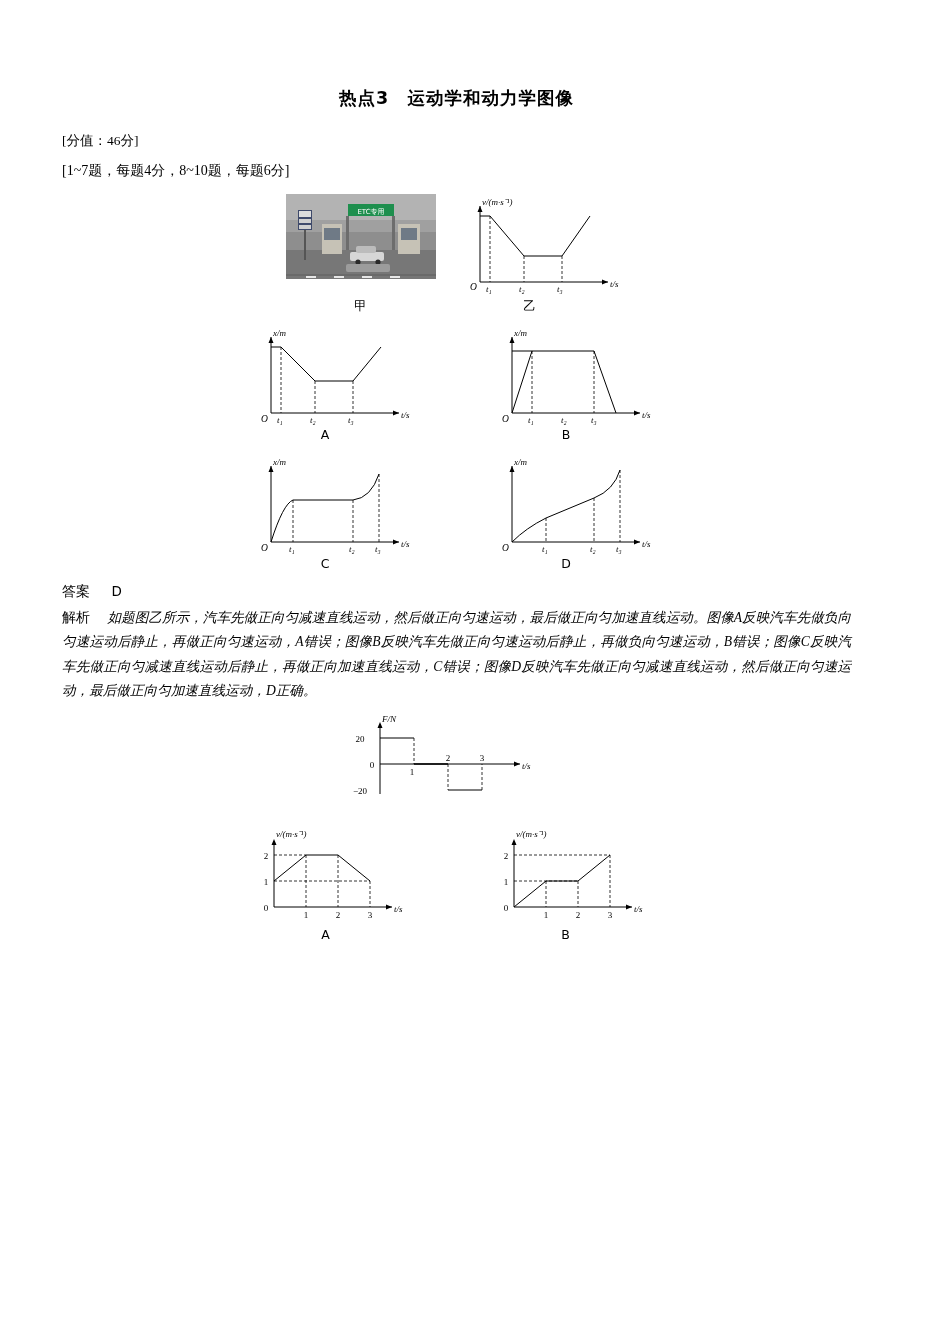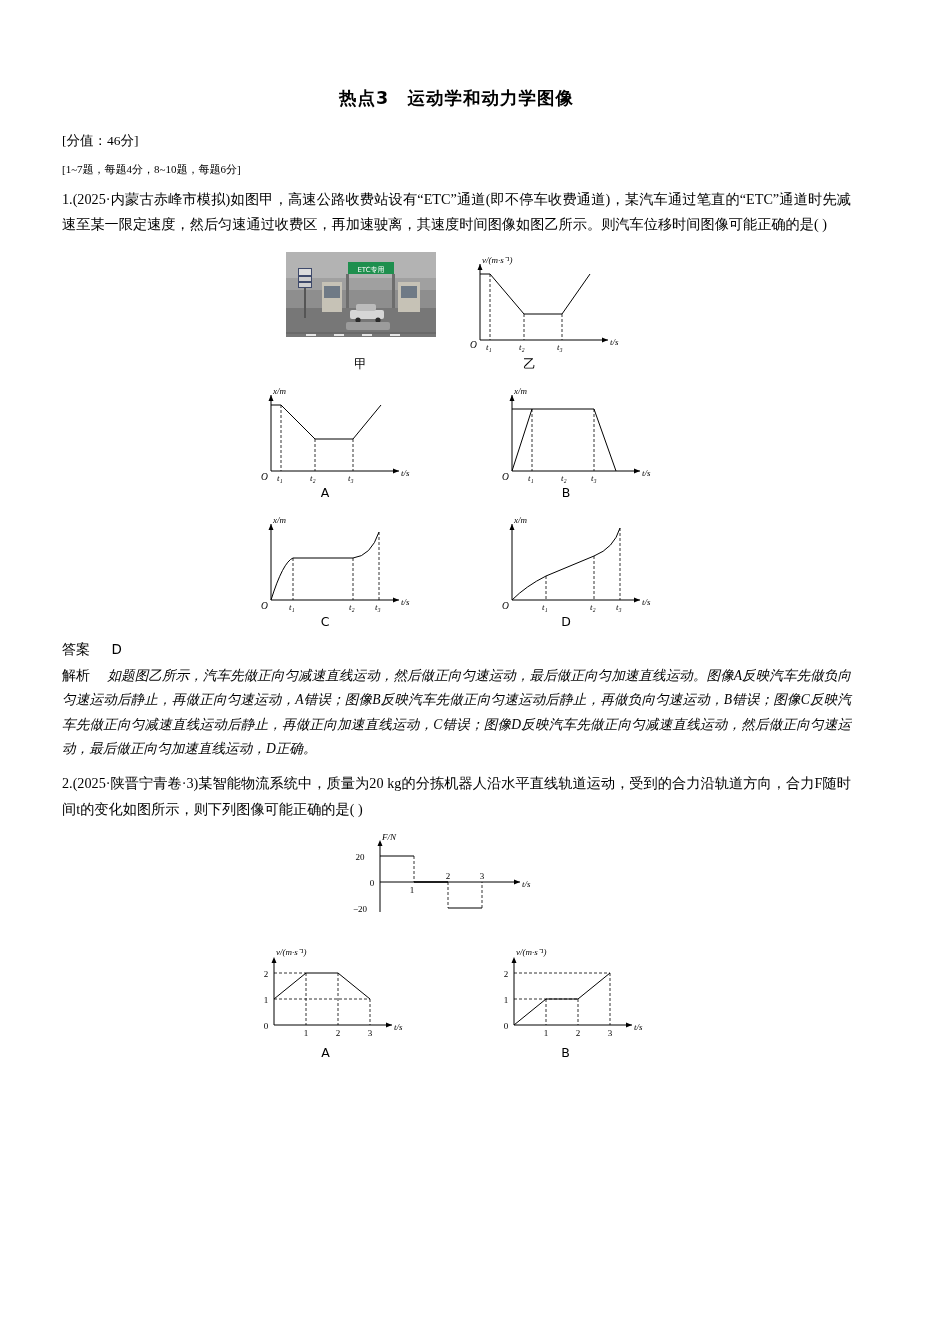--- a/index.html
+++ b/index.html
@@ -25,21 +25,21 @@
     margin-bottom:22px;
     font-family:"DejaVu Sans", sans-serif;
   }
   .score{
     text-align:left;
     font-size:13.5px;
     margin-bottom:12px;
     font-family:"Liberation Serif", serif;
   }
   .rule{
-    font-size:11px;
+    font-size:14px;
     margin-bottom:10px;
   }
   .q{
     font-size:14.2px;
     line-height:1.78;
     text-align:justify;
   }
   .ans-label{
     font-weight:normal;
     font-family:"DejaVu Sans", sans-serif;
@@ -68,21 +68,20 @@
 <body>
 
 <div class="page">
 
   <div class="title">热点3　运动学和动力学图像</div>
 
   <div class="score">[分值：46分]</div>
 
   <div class="rule">[1~7题，每题4分，8~10题，每题6分]</div>
 
-  <div class="q">1.(2025·内蒙古赤峰市模拟)如图甲，高速公路收费站设有“ETC”通道(即不停车收费通道)，某汽车通过笔直的“ETC”通道时先减速至某一限定速度，然后匀速通过收费区，再加速驶离，其速度时间图像如图乙所示。则汽车位移时间图像可能正确的是(      )</div>
 
   <div class="row" style="margin-top:14px;">
     <div>
       <svg width="150" height="100" viewBox="0 0 150 100">
         <rect x="0" y="0" width="150" height="85" fill="#8e8e8e"></rect>
         <rect x="0" y="0" width="150" height="26" fill="#b3b3b3"></rect>
         <rect x="0" y="26" width="150" height="12" fill="#a0a0a0"></rect>
         <rect x="0" y="56" width="150" height="29" fill="#777"></rect>
 
         <rect x="12" y="16" width="14" height="20" fill="#3f4a6b"></rect>
@@ -228,21 +227,20 @@
   <div class="ans-line">
     <span class="ans-label">答案</span>
     <span style="margin-left:18px;font-family:'DejaVu Sans',sans-serif;font-size:13.5px;">D</span>
   </div>
 
   <div class="sol">
     <span class="ans-label">解析</span>
     <span style="margin-left:14px;font-style:italic;">如题图乙所示，汽车先做正向匀减速直线运动，然后做正向匀速运动，最后做正向匀加速直线运动。图像A反映汽车先做负向匀速运动后静止，再做正向匀速运动，A错误；图像B反映汽车先做正向匀速运动后静止，再做负向匀速运动，B错误；图像C反映汽车先做正向匀减速直线运动后静止，再做正向加速直线运动，C错误；图像D反映汽车先做正向匀减速直线运动，然后做正向匀速运动，最后做正向匀加速直线运动，D正确。</span>
   </div>
 
-  <div class="q" style="margin-top:10px;">2.(2025·陕晋宁青卷·3)某智能物流系统中，质量为20 kg的分拣机器人沿水平直线轨道运动，受到的合力沿轨道方向，合力F随时间t的变化如图所示，则下列图像可能正确的是(      )</div>
 
   <div class="figwrap" style="margin-top:8px;">
     <svg width="250" height="105" viewBox="0 0 250 105">
 
       <line x1="48" y1="52" x2="188" y2="52" stroke="#000" stroke-width="1"></line>
       <polygon points="188,52 182,49.5 182,54.5" fill="#000"></polygon>
       <line x1="48" y1="52" x2="48" y2="12" stroke="#000" stroke-width="1"></line>
       <line x1="48" y1="52" x2="48" y2="82" stroke="#000" stroke-width="1"></line>
       <polygon points="48,10 45.5,16 50.5,16" fill="#000"></polygon>
 

